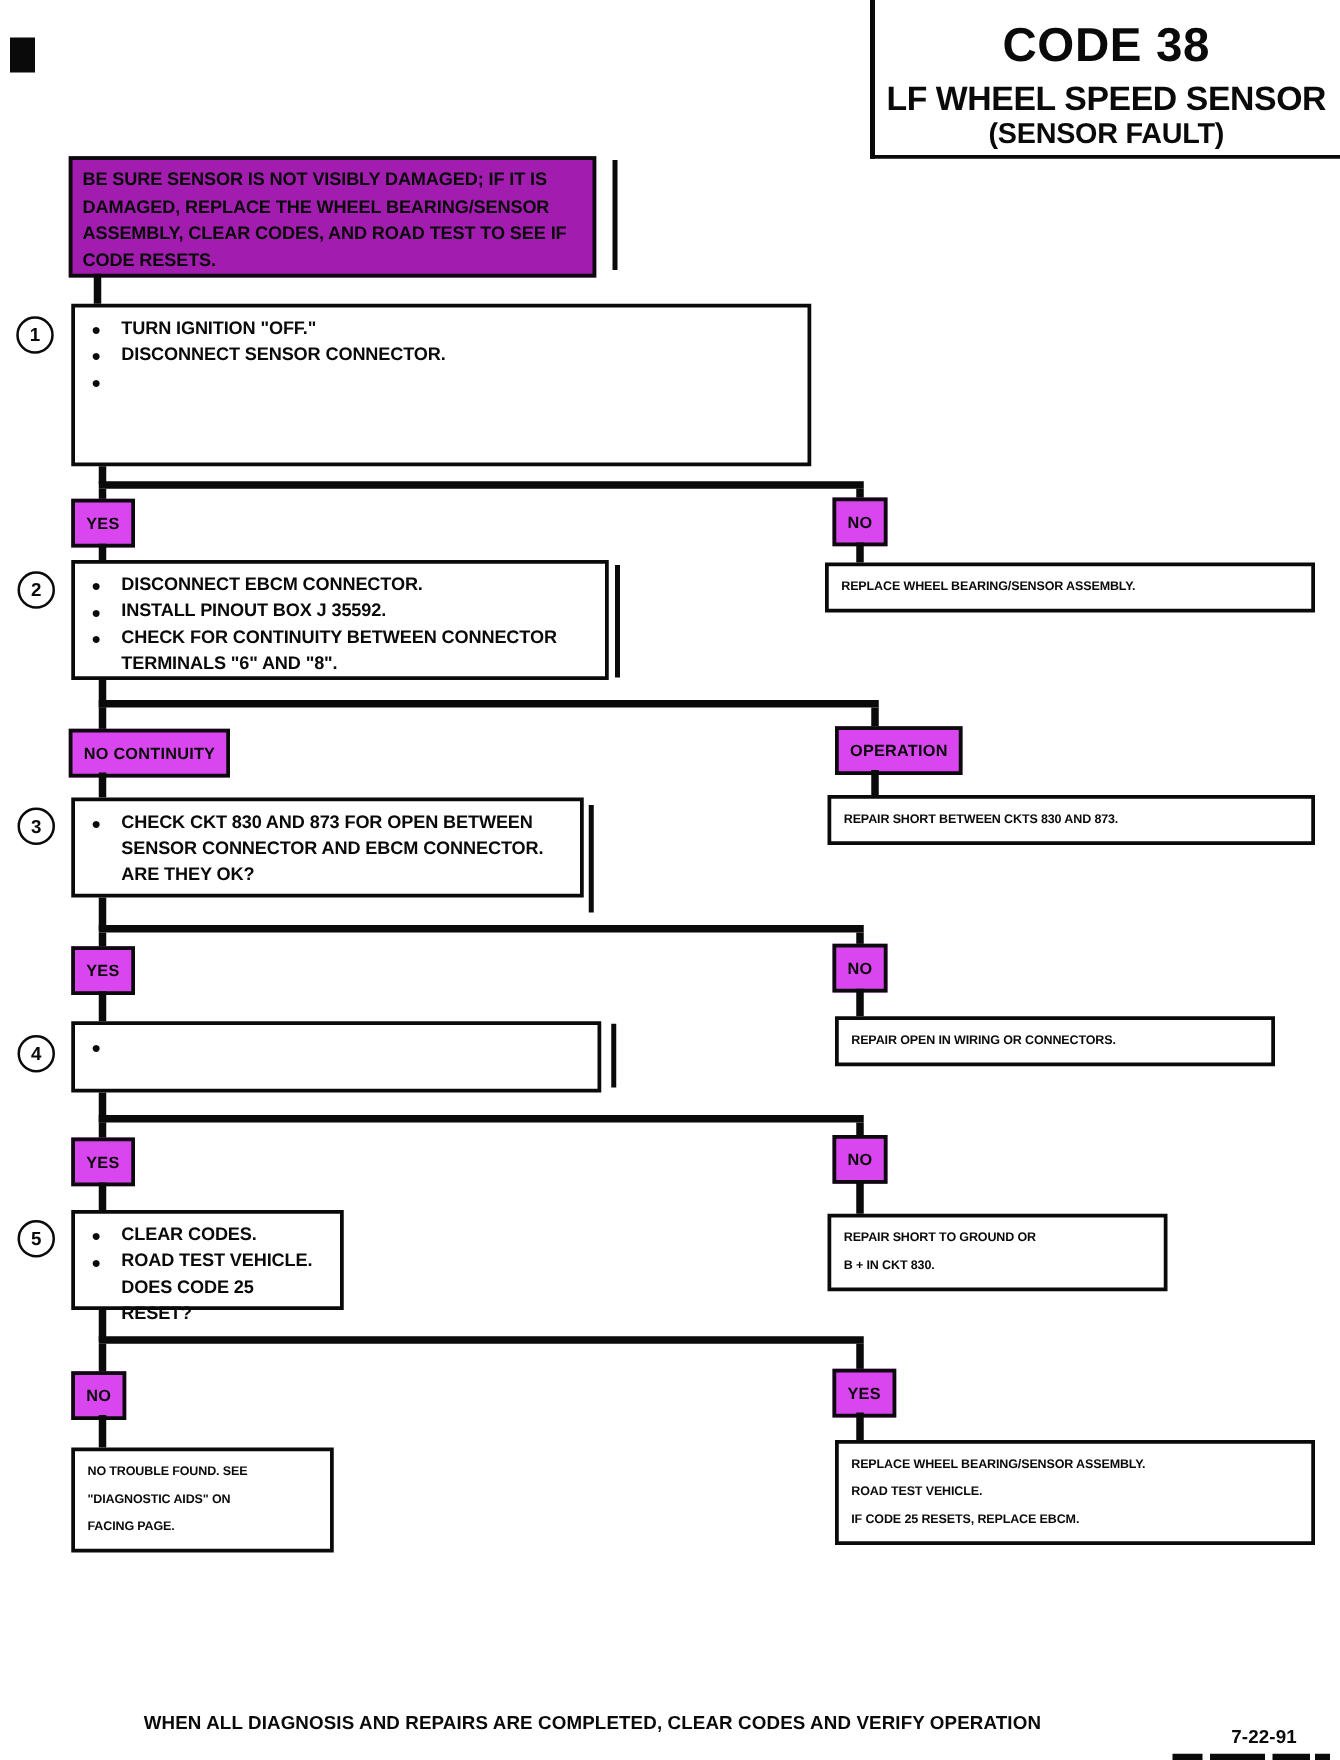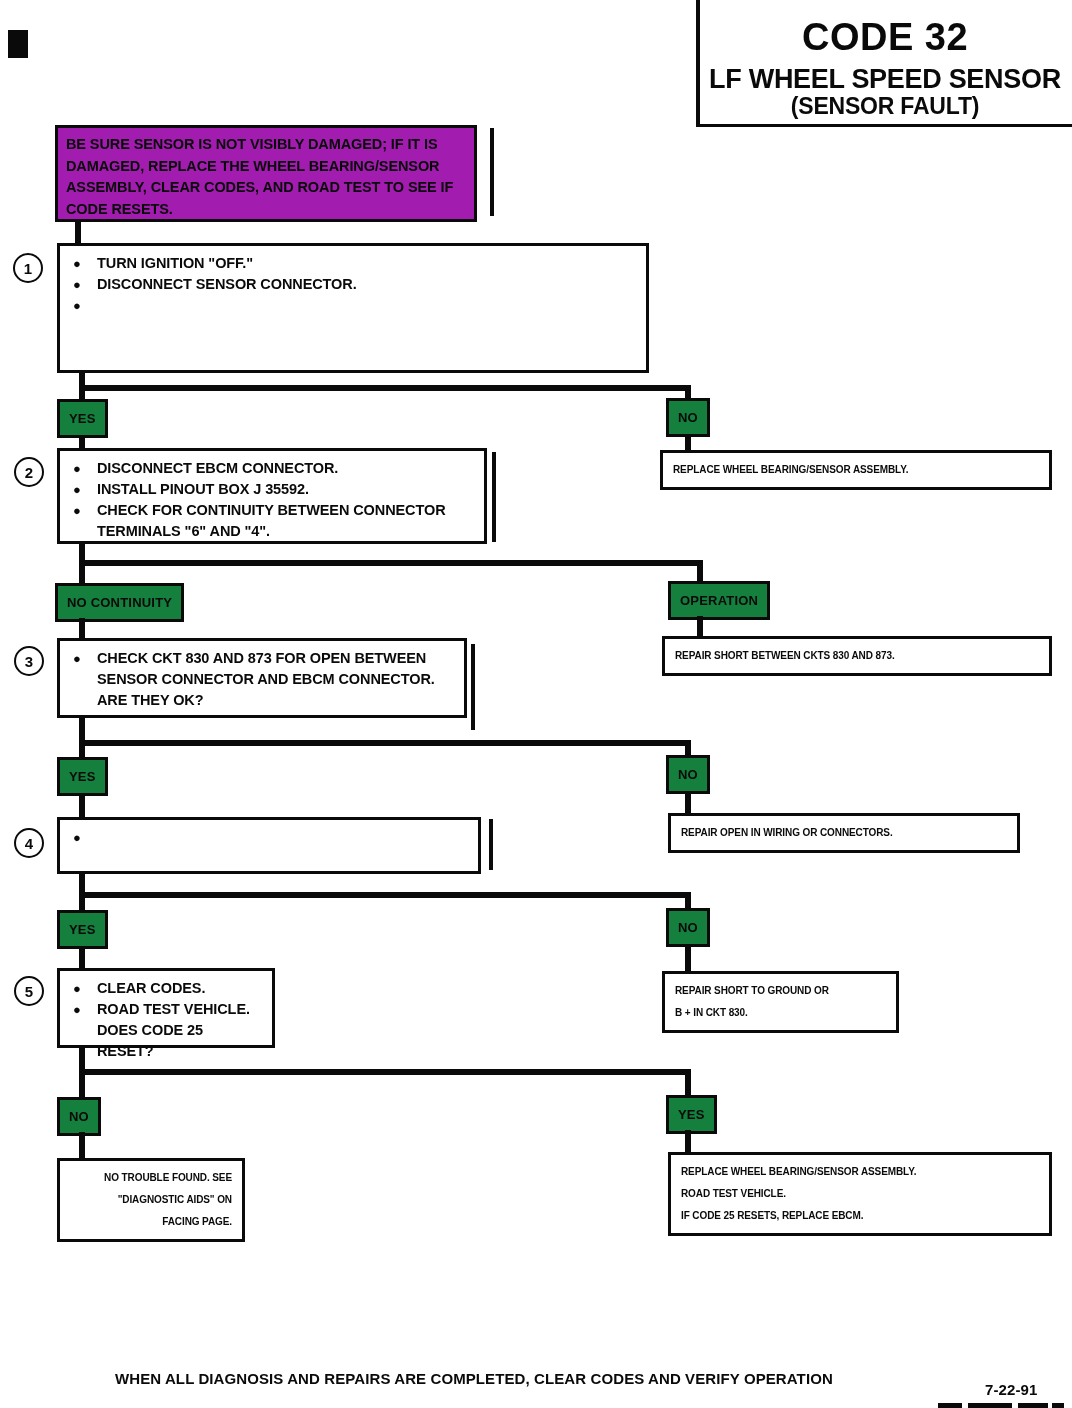--- a/index.html
+++ b/index.html
@@ -13,21 +13,21 @@
   .box{
     position:absolute;border:3px solid #0a0a0a;background:#fff;
     font-weight:700;font-size:14.5px;line-height:21px;letter-spacing:-0.1px;
     box-sizing:border-box;
   }
   .stepbox{padding:7px 10px 5px 10px;}
   .brow{display:flex;align-items:flex-start;}
   .bullet{width:24px;flex:0 0 24px;font-size:13px;line-height:21px;text-align:left;padding-left:3px;}
   .btxt{white-space:pre-line;} 
   .decision{
-    position:absolute;border:3px solid #0a0a0a;background:#15803d;
+    position:absolute;border:3px solid #0a0a0a;background:#d946ef;
     font-weight:700;font-size:13px;letter-spacing:0.2px;
     padding:9px 9px;box-sizing:border-box;white-space:nowrap;
   }
   .action{
     position:absolute;border:3px solid #0a0a0a;background:#fff;
     font-weight:700;font-size:10px;line-height:22px;letter-spacing:-0.1px;
     padding:6px 10px;box-sizing:border-box;white-space:pre-line;
   }
   .circle{
     position:absolute;width:30px;height:30px;border:2.5px solid #0a0a0a;border-radius:50%;
@@ -49,21 +49,21 @@
 </style>
 </head>
 <body>
 
 <div id="page">
 
   <div class="ln" style="left:8px;top:30px;width:20px;height:28px;"></div>
 
   <div class="ln" style="left:696px;top:0;width:4px;height:127px;"></div>
   <div class="ln" style="left:696px;top:124px;width:376px;height:3px;"></div>
-  <div class="ttl" id="title-code">CODE 32</div>
+  <div class="ttl" id="title-code">CODE 38</div>
   <div class="ttl" id="title-l1">LF WHEEL SPEED SENSOR</div>
   <div class="ttl" id="title-l2">(SENSOR FAULT)</div>
 
   <div class="notebox" style="left:55px;top:125px;width:422px;height:97px;">BE SURE SENSOR IS NOT VISIBLY DAMAGED; IF IT IS
 DAMAGED, REPLACE THE WHEEL BEARING/SENSOR
 ASSEMBLY, CLEAR CODES, AND ROAD TEST TO SEE IF
 CODE RESETS.</div>
   <div class="bar" style="left:490px;top:128px;height:88px;"></div>
 
   <div class="ln" style="left:75px;top:219px;width:6px;height:26px;"></div>
@@ -103,21 +103,21 @@
         <span class="bullet">●</span>
         <span class="btxt">DISCONNECT EBCM CONNECTOR.</span>
       </div>
     <div class="brow">
         <span class="bullet">●</span>
         <span class="btxt">INSTALL PINOUT BOX J 35592.</span>
       </div>
     <div class="brow">
         <span class="bullet">●</span>
         <span class="btxt">CHECK FOR CONTINUITY BETWEEN CONNECTOR
-TERMINALS "6" AND "4".</span>
+TERMINALS "6" AND "8".</span>
       </div>
   </div>
   <div class="bar" style="left:492px;top:452px;height:90px;"></div>
 
   <div class="ln" style="left:79px;top:544px;width:6px;height:22px;"></div>
   <div class="ln" style="left:79px;top:560px;width:624px;height:6px;"></div>
   <div class="ln" style="left:79px;top:566px;width:6px;height:18px;"></div>
   <div class="ln" style="left:697px;top:566px;width:6px;height:16px;"></div>
   <div class="decision" style="left:55px;top:583px;">NO CONTINUITY</div>
   <div class="decision" style="left:668px;top:581px;">OPERATION</div>
@@ -158,21 +158,21 @@
   </div>
   <div class="bar" style="left:489px;top:819px;height:51px;"></div>
 
   <div class="ln" style="left:79px;top:874px;width:6px;height:24px;"></div>
   <div class="ln" style="left:79px;top:892px;width:612px;height:6px;"></div>
   <div class="ln" style="left:79px;top:898px;width:6px;height:13px;"></div>
   <div class="ln" style="left:685px;top:898px;width:6px;height:11px;"></div>
   <div class="decision" style="left:57px;top:910px;">YES</div>
   <div class="decision" style="left:666px;top:908px;">NO</div>
   <div class="ln" style="left:685px;top:944px;width:6px;height:29px;"></div>
-  <div class="action" style="left:662px;top:971px;width:237px;">REPAIR SHORT TO GROUND OR
+  <div class="action" style="left:662px;top:971px;width:272px;">REPAIR SHORT TO GROUND OR
 B +  IN CKT 830.</div>
   <div class="ln" style="left:79px;top:946px;width:6px;height:23px;"></div>
 
   <div class="circle" style="left:14px;top:976px;">
       <span>5</span>
     </div>
   <div class="box stepbox" style="left:57px;top:968px;width:218px;height:80px;">
     <div class="brow">
         <span class="bullet">●</span>
         <span class="btxt">CLEAR CODES.</span>
@@ -186,21 +186,21 @@
 
   <div class="ln" style="left:79px;top:1048px;width:6px;height:25px;"></div>
   <div class="ln" style="left:79px;top:1069px;width:612px;height:6px;"></div>
   <div class="ln" style="left:79px;top:1075px;width:6px;height:23px;"></div>
   <div class="ln" style="left:685px;top:1075px;width:6px;height:21px;"></div>
   <div class="decision" style="left:57px;top:1097px;">NO</div>
   <div class="decision" style="left:666px;top:1095px;">YES</div>
   <div class="ln" style="left:79px;top:1132px;width:6px;height:27px;"></div>
   <div class="ln" style="left:685px;top:1130px;width:6px;height:23px;"></div>
 
-  <div class="action" style="left:57px;top:1158px;width:188px;text-align:right;">NO TROUBLE FOUND.  SEE
+  <div class="action" style="left:57px;top:1158px;width:210px;">NO TROUBLE FOUND.  SEE
 "DIAGNOSTIC AIDS" ON
 FACING PAGE.</div>
   <div class="action" style="left:668px;top:1152px;width:384px;">REPLACE WHEEL BEARING/SENSOR ASSEMBLY.
 ROAD TEST VEHICLE.
 IF CODE 25 RESETS, REPLACE EBCM.</div>
 
   <div class="footer" style="left:115px;top:1370px;">WHEN ALL DIAGNOSIS AND REPAIRS ARE COMPLETED, CLEAR CODES AND VERIFY OPERATION</div>
   <div class="footer" style="left:985px;top:1381px;">7-22-91</div>
 
   <div class="ln" style="left:938px;top:1403px;width:24px;height:5px;"></div>

